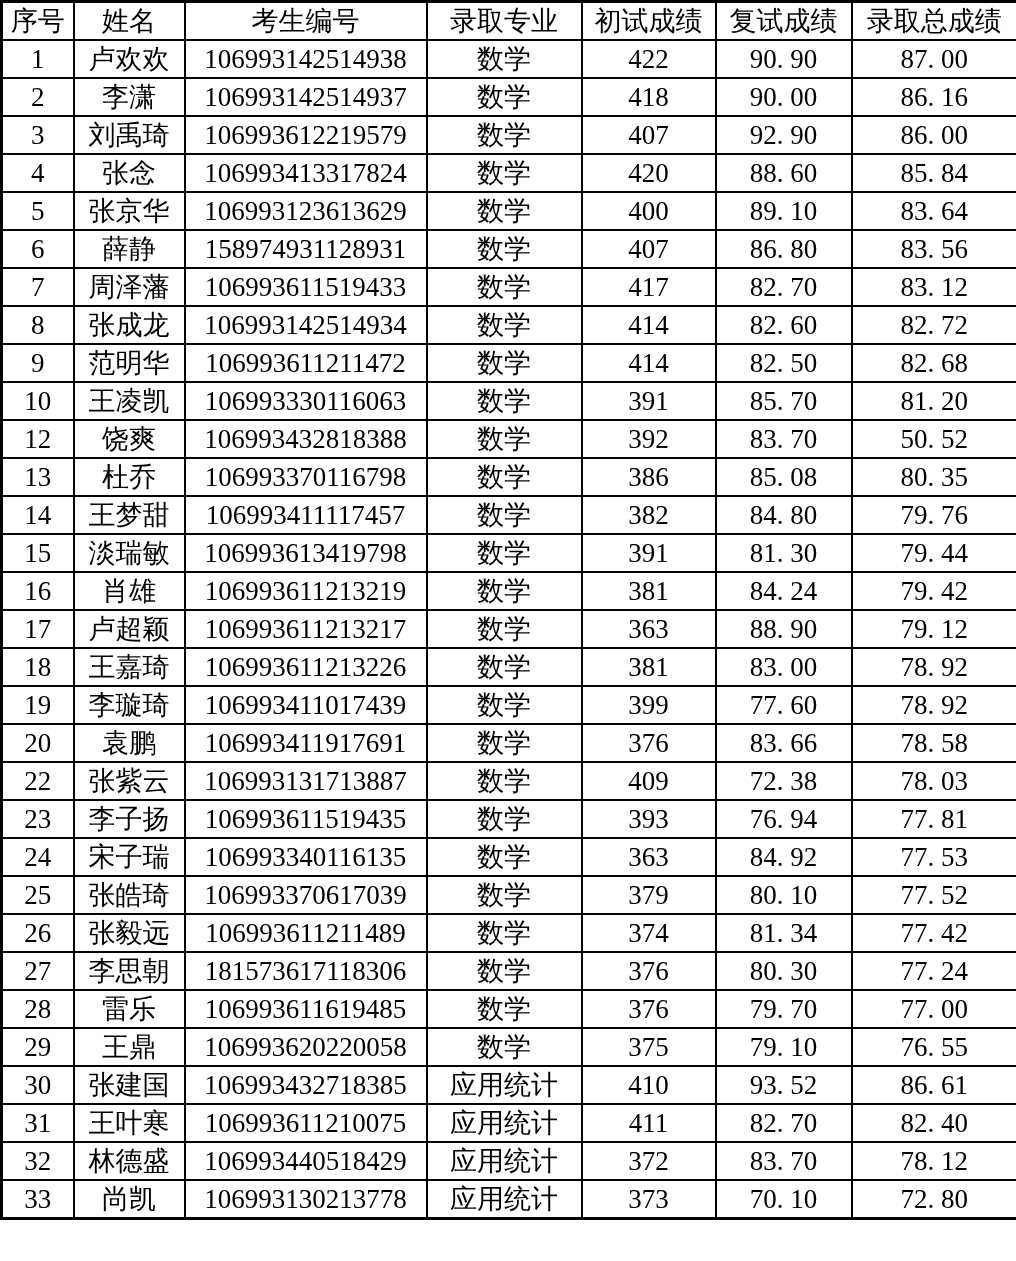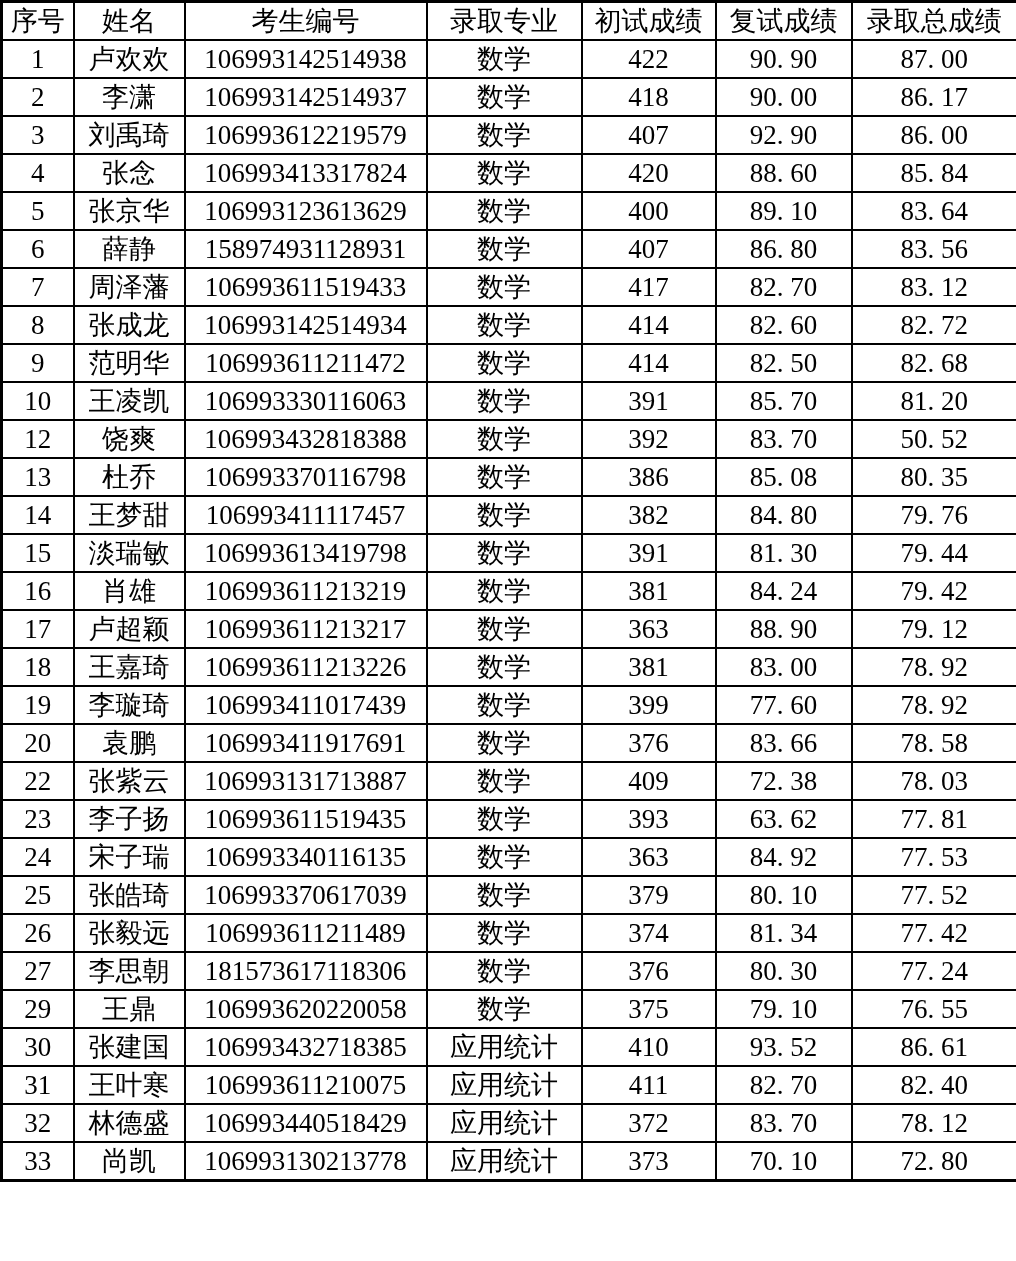--- a/index.html
+++ b/index.html
@@ -76,21 +76,21 @@
         <td>90. 90</td>
         <td>87. 00</td>
       </tr>
       <tr>
         <td>2</td>
         <td>李潇</td>
         <td>106993142514937</td>
         <td>数学</td>
         <td>418</td>
         <td>90. 00</td>
-        <td>86. 17</td>
+        <td>86. 16</td>
       </tr>
       <tr>
         <td>3</td>
         <td>刘禹琦</td>
         <td>106993612219579</td>
         <td>数学</td>
         <td>407</td>
         <td>92. 90</td>
         <td>86. 00</td>
       </tr>
@@ -246,21 +246,21 @@
         <td>409</td>
         <td>72. 38</td>
         <td>78. 03</td>
       </tr>
       <tr>
         <td>23</td>
         <td>李子扬</td>
         <td>106993611519435</td>
         <td>数学</td>
         <td>393</td>
-        <td>63. 62</td>
+        <td>76. 94</td>
         <td>77. 81</td>
       </tr>
       <tr>
         <td>24</td>
         <td>宋子瑞</td>
         <td>106993340116135</td>
         <td>数学</td>
         <td>363</td>
         <td>84. 92</td>
         <td>77. 53</td>
@@ -284,20 +284,29 @@
         <td>77. 42</td>
       </tr>
       <tr>
         <td>27</td>
         <td>李思朝</td>
         <td>181573617118306</td>
         <td>数学</td>
         <td>376</td>
         <td>80. 30</td>
         <td>77. 24</td>
+      </tr>
+      <tr>
+        <td>28</td>
+        <td>雷乐</td>
+        <td>106993611619485</td>
+        <td>数学</td>
+        <td>376</td>
+        <td>79. 70</td>
+        <td>77. 00</td>
       </tr>
       <tr>
         <td>29</td>
         <td>王鼎</td>
         <td>106993620220058</td>
         <td>数学</td>
         <td>375</td>
         <td>79. 10</td>
         <td>76. 55</td>
       </tr>

